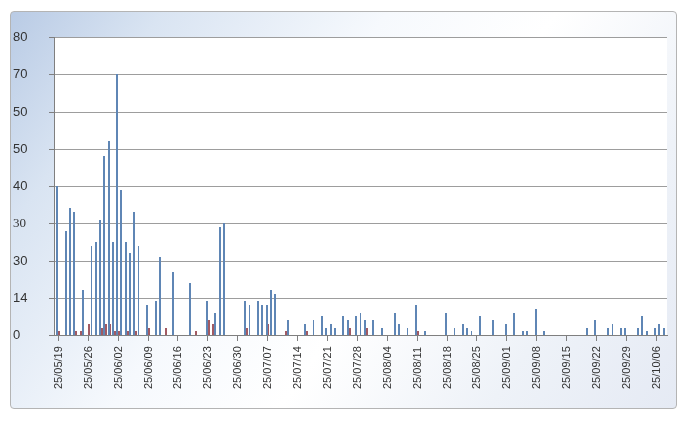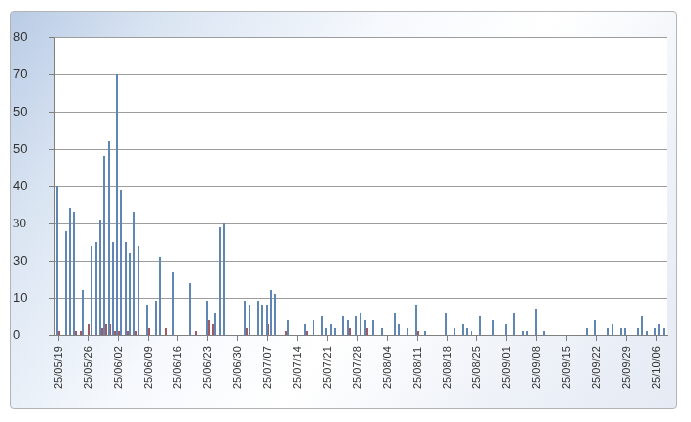--- a/index.html
+++ b/index.html
@@ -169,21 +169,21 @@
       <div class="x-tick" style="left: 465.395px;"></div>
       <div class="x-tick" style="left: 495.285px;"></div>
       <div class="x-tick" style="left: 525.175px;"></div>
       <div class="x-tick" style="left: 555.065px;"></div>
       <div class="x-tick" style="left: 584.955px;"></div>
       <div class="x-tick" style="left: 614.845px;"></div>
       <div class="x-tick" style="left: 644.735px;"></div>
     </div>
   <div id="y-labels">
       <div class="y-label" style="top: 316px;">0</div>
-      <div class="y-label" style="top: 278.75px;">10</div>
+      <div class="y-label" style="top: 278.75px;">14</div>
       <div class="y-label" style="top: 241.5px;">30</div>
       <div class="y-label" style="top: 204.25px; font-family: Liberation Serif, serif;">30</div>
       <div class="y-label" style="top: 167px;">40</div>
       <div class="y-label" style="top: 129.75px;">50</div>
       <div class="y-label" style="top: 92.5px;">50</div>
       <div class="y-label" style="top: 55.25px;">70</div>
       <div class="y-label" style="top: 18px;">80</div>
     </div>
   <div id="x-labels">
       <span class="x-label" style="left: 40.935px; top: 377px;">25/05/19</span>

